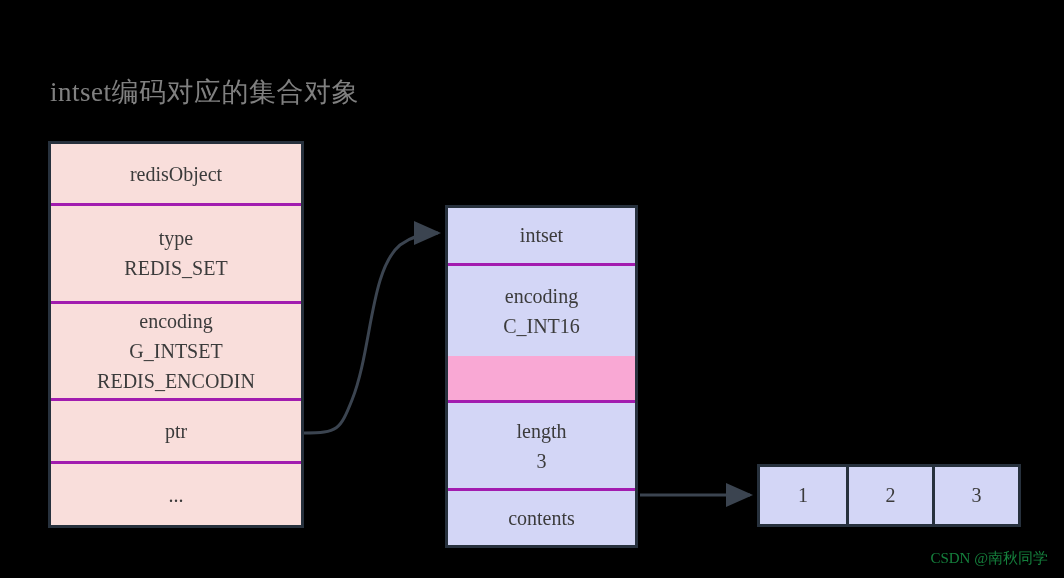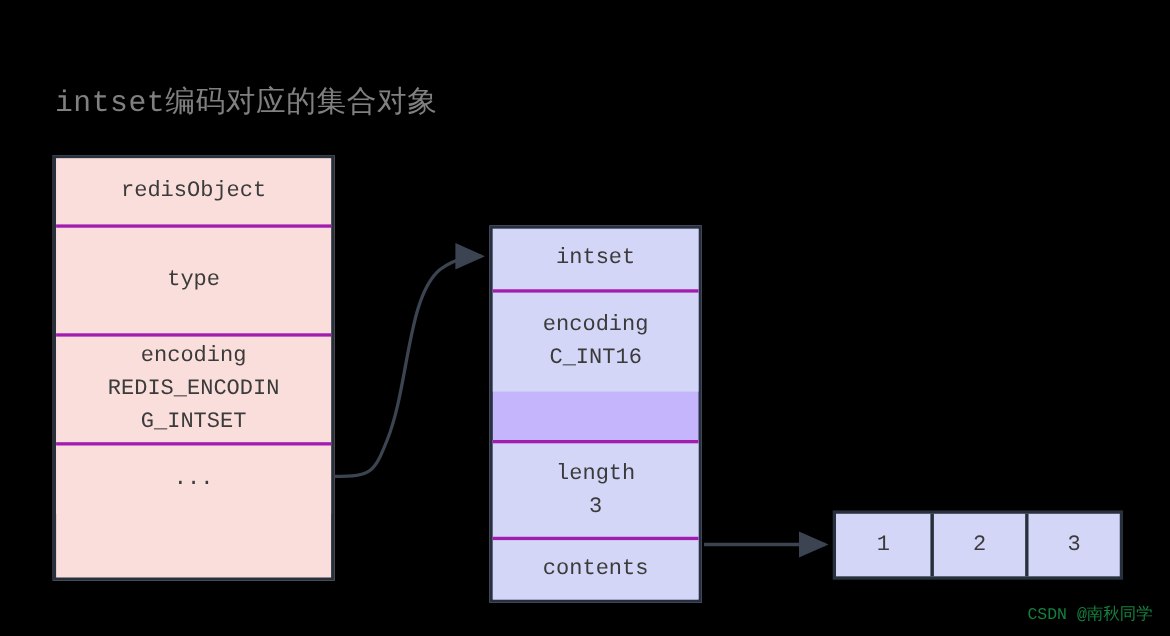--- a/index.html
+++ b/index.html
@@ -6,21 +6,21 @@
     margin: 0;
     padding: 0;
     background: #000000;
   }
   #canvas {
     position: relative;
     width: 1064px;
     height: 578px;
     background: #000000;
     overflow: hidden;
-    font-family: Liberation Mono, monospace;
+    font-family: Liberation Serif, serif;
   }
 
   
   #diagram-title {
     position: absolute;
     left: 50px;
     top: 74px;
     font-size: 27px;
     color: #808080;
     letter-spacing: 0.5px;
@@ -67,21 +67,21 @@
   .row-encoding    { height: 99px; }
   .row-ptr         { height: 64px; }
   .row-ellipsis    { height: 65px; }
 
   
   #intset-box {
     left: 445px;
     top: 205px;
     width: 193px;
     height: 343px;
-    background: #c4b5fd;
+    background: #f9a8d4;
   }
   #intset-box .struct-row { background: #d3d6f6; }
   .row-intset-title  { height: 60px; }
   .row-intset-enc    { height: 102px; }
   .row-intset-length { height: 97px; margin-top: 44px; }
   .row-intset-cont   { height: 62px; }
 
   
   #contents-array {
     position: absolute;
@@ -131,25 +131,29 @@
 <div id="canvas">
 
   <div id="diagram-title">intset编码对应的集合对象</div>
 
   <div class="struct-box" id="redis-object-box">
     <div class="struct-row row-redisobject">
       <span class="line">redisObject</span>
     </div>
     <div class="struct-row row-type">
       <span class="line">type</span>
+      <span class="line">REDIS_SET</span>
     </div>
     <div class="struct-row row-encoding">
       <span class="line">encoding</span>
+      <span class="line">G_INTSET</span>
       <span class="line">REDIS_ENCODIN</span>
-      <span class="line">G_INTSET</span>
+    </div>
+    <div class="struct-row row-ptr">
+      <span class="line">ptr</span>
     </div>
     <div class="struct-row row-ellipsis">
       <span class="line">...</span>
     </div>
   </div>
 
   <div class="struct-box" id="intset-box">
     <div class="struct-row row-intset-title">
       <span class="line">intset</span>
     </div>

